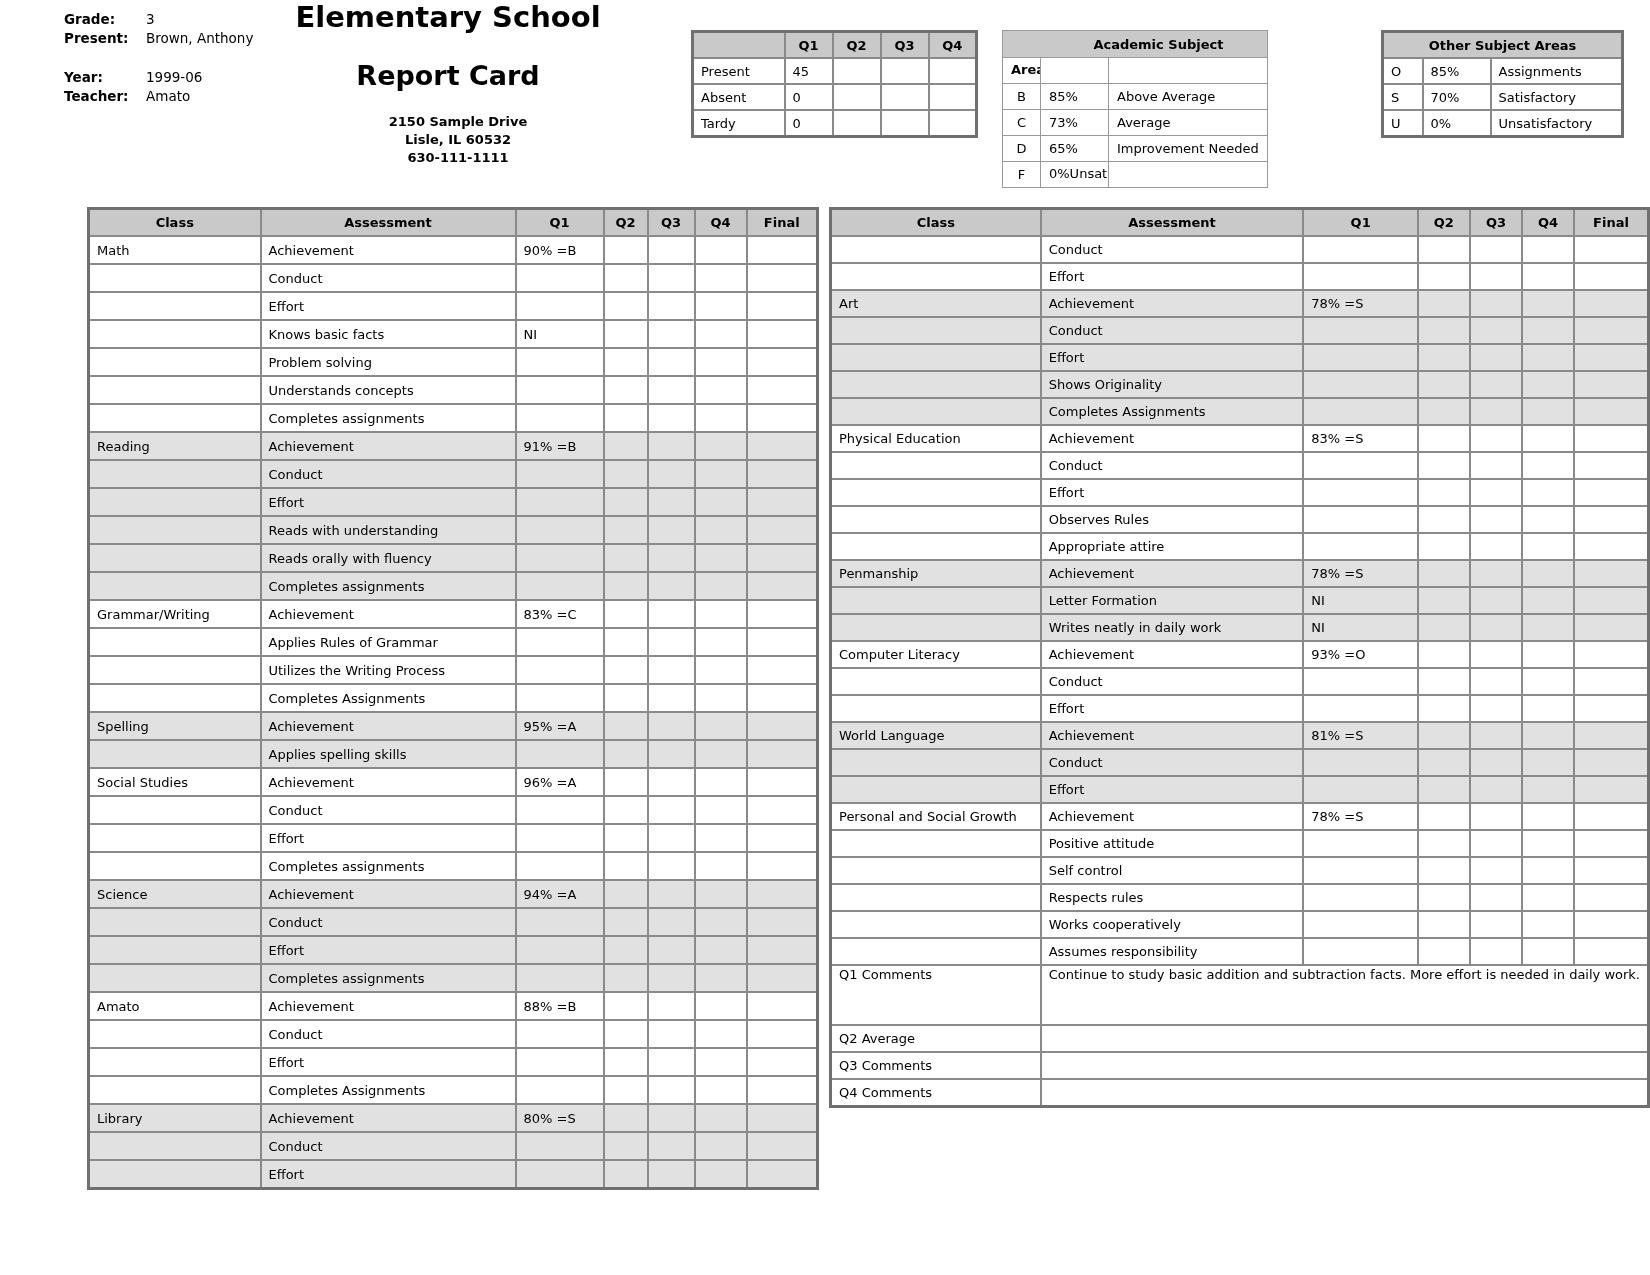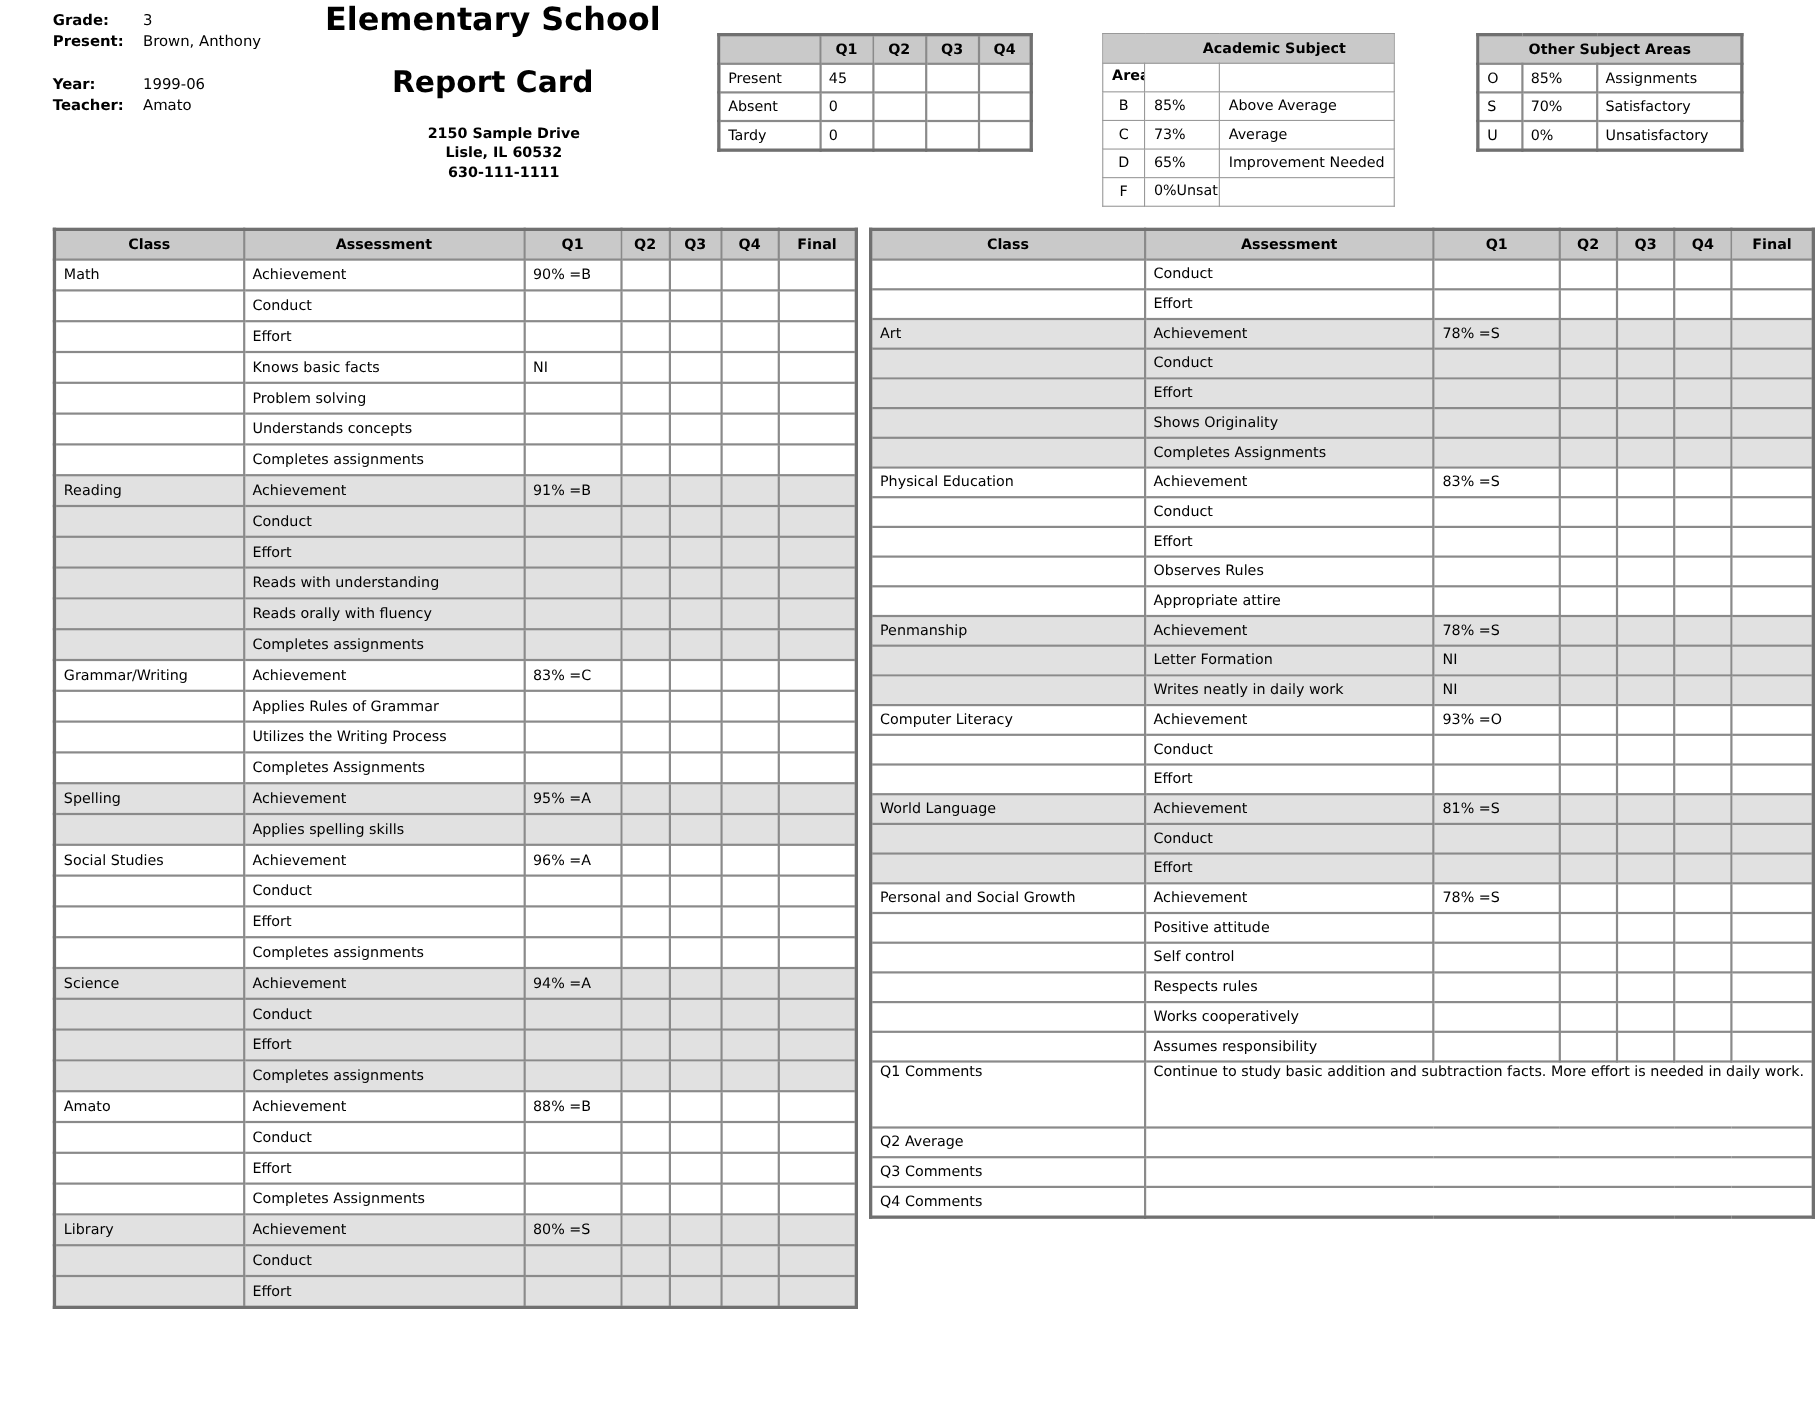--- a/index.html
+++ b/index.html
@@ -4,32 +4,32 @@
 <style>
   html,body{margin:0;padding:0;}
   body{
     position:relative;width:1650px;height:1275px;background:#ffffff;color:#000;
     font-family:"DejaVu Sans","Liberation Sans",sans-serif;font-size:13px;
   }
   .abs{position:absolute;}
 
   
   .info{left:48px;top:10px;font-size:13.5px;line-height:19px;}
-  .info .row{display:flex;}
+  .info .row{display:flex;margin-left:16px;}
   .info .lbl{font-weight:bold;width:82px;}
   .info .spacer{height:20px;}
 
   
   .title{left:290px;top:0px;width:316px;text-align:center;font-weight:bold;}
   .title .t1{font-size:29px;text-align:center;}
   .title .t2{font-size:27px;margin-top:26px;}
   .addr{left:330px;top:113px;width:256px;text-align:center;font-size:13px;line-height:18px;font-weight:bold;}
 
   
-  table.grid{border-collapse:collapse;table-layout:fixed;font-size:13px;border:3px solid #707070;}
+  table.grid{border-collapse:collapse;table-layout:fixed;font-size:13px;border:3px solid #707070;margin-left:39px;}
   table.grid th,table.grid td{border:2px solid #8a8a8a;padding:1px 7px;overflow:hidden;white-space:nowrap;text-align:left;vertical-align:middle;}
   table.grid th{background:#c9c9c9;font-weight:bold;text-align:center;}
   tr.shaded td{background:#e1e1e1;}
   .c{text-align:center;}
 
   
   .att{left:652px;top:30px;}
   .att td,.att th{height:22px;}
 
   

